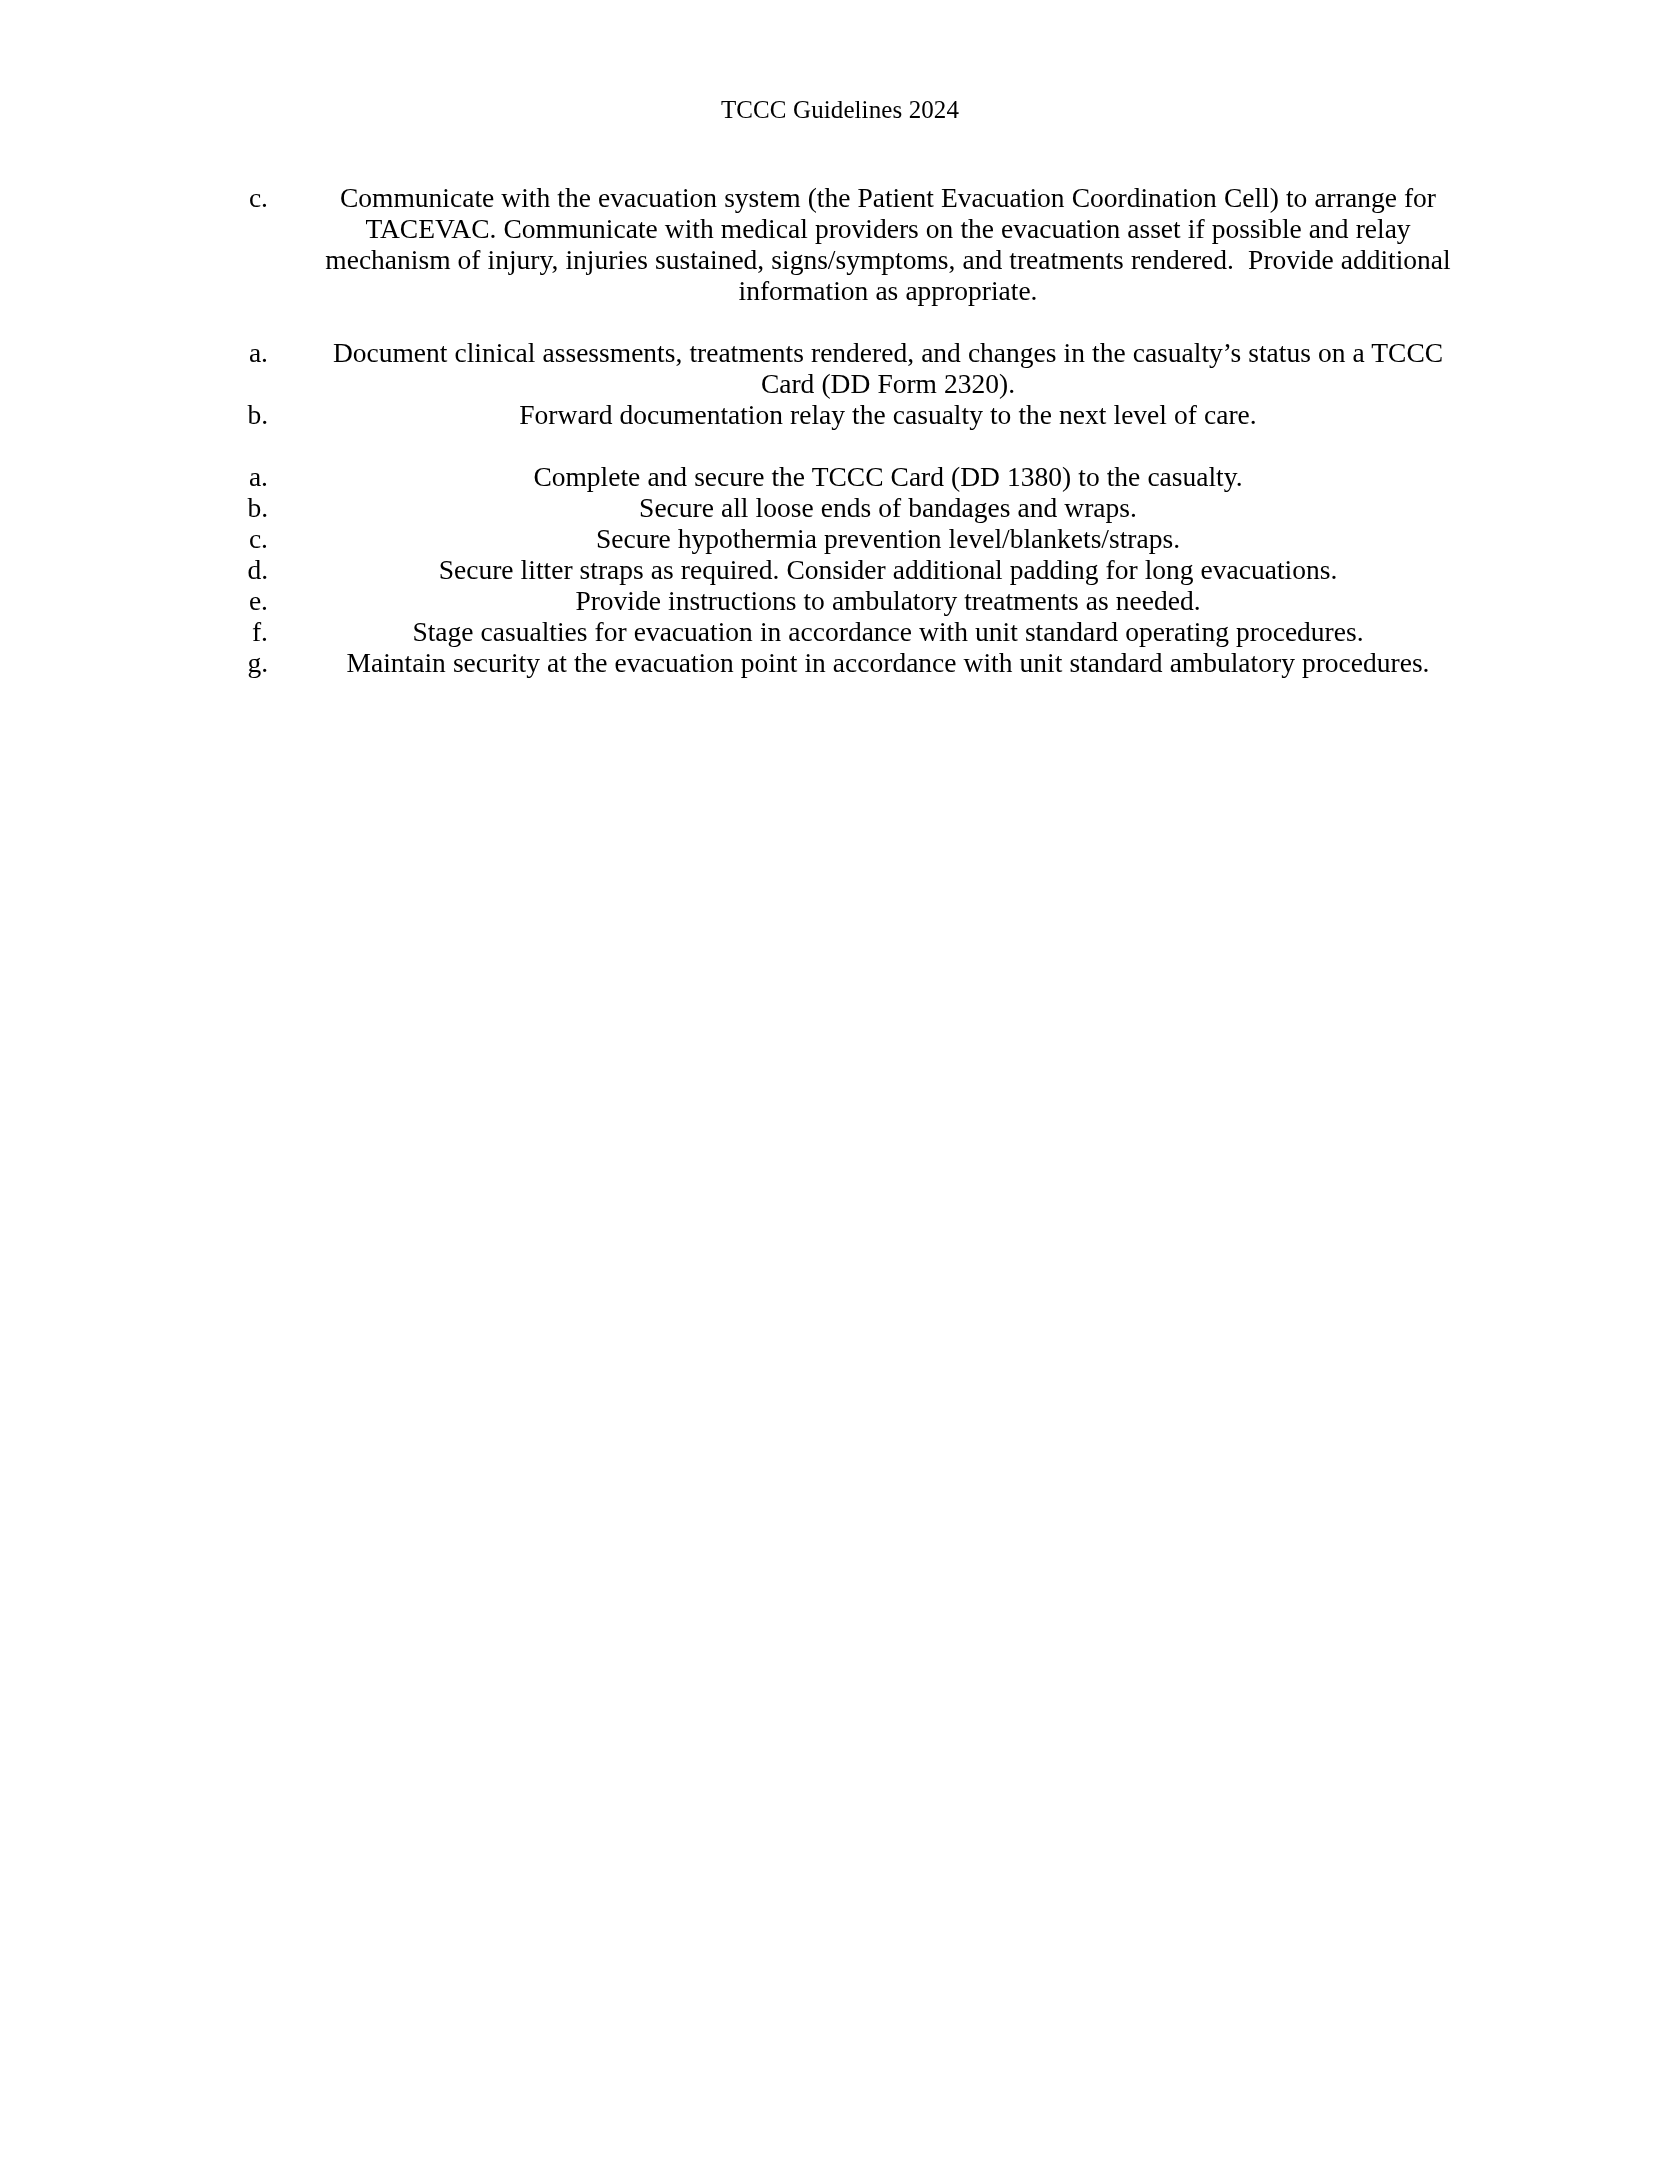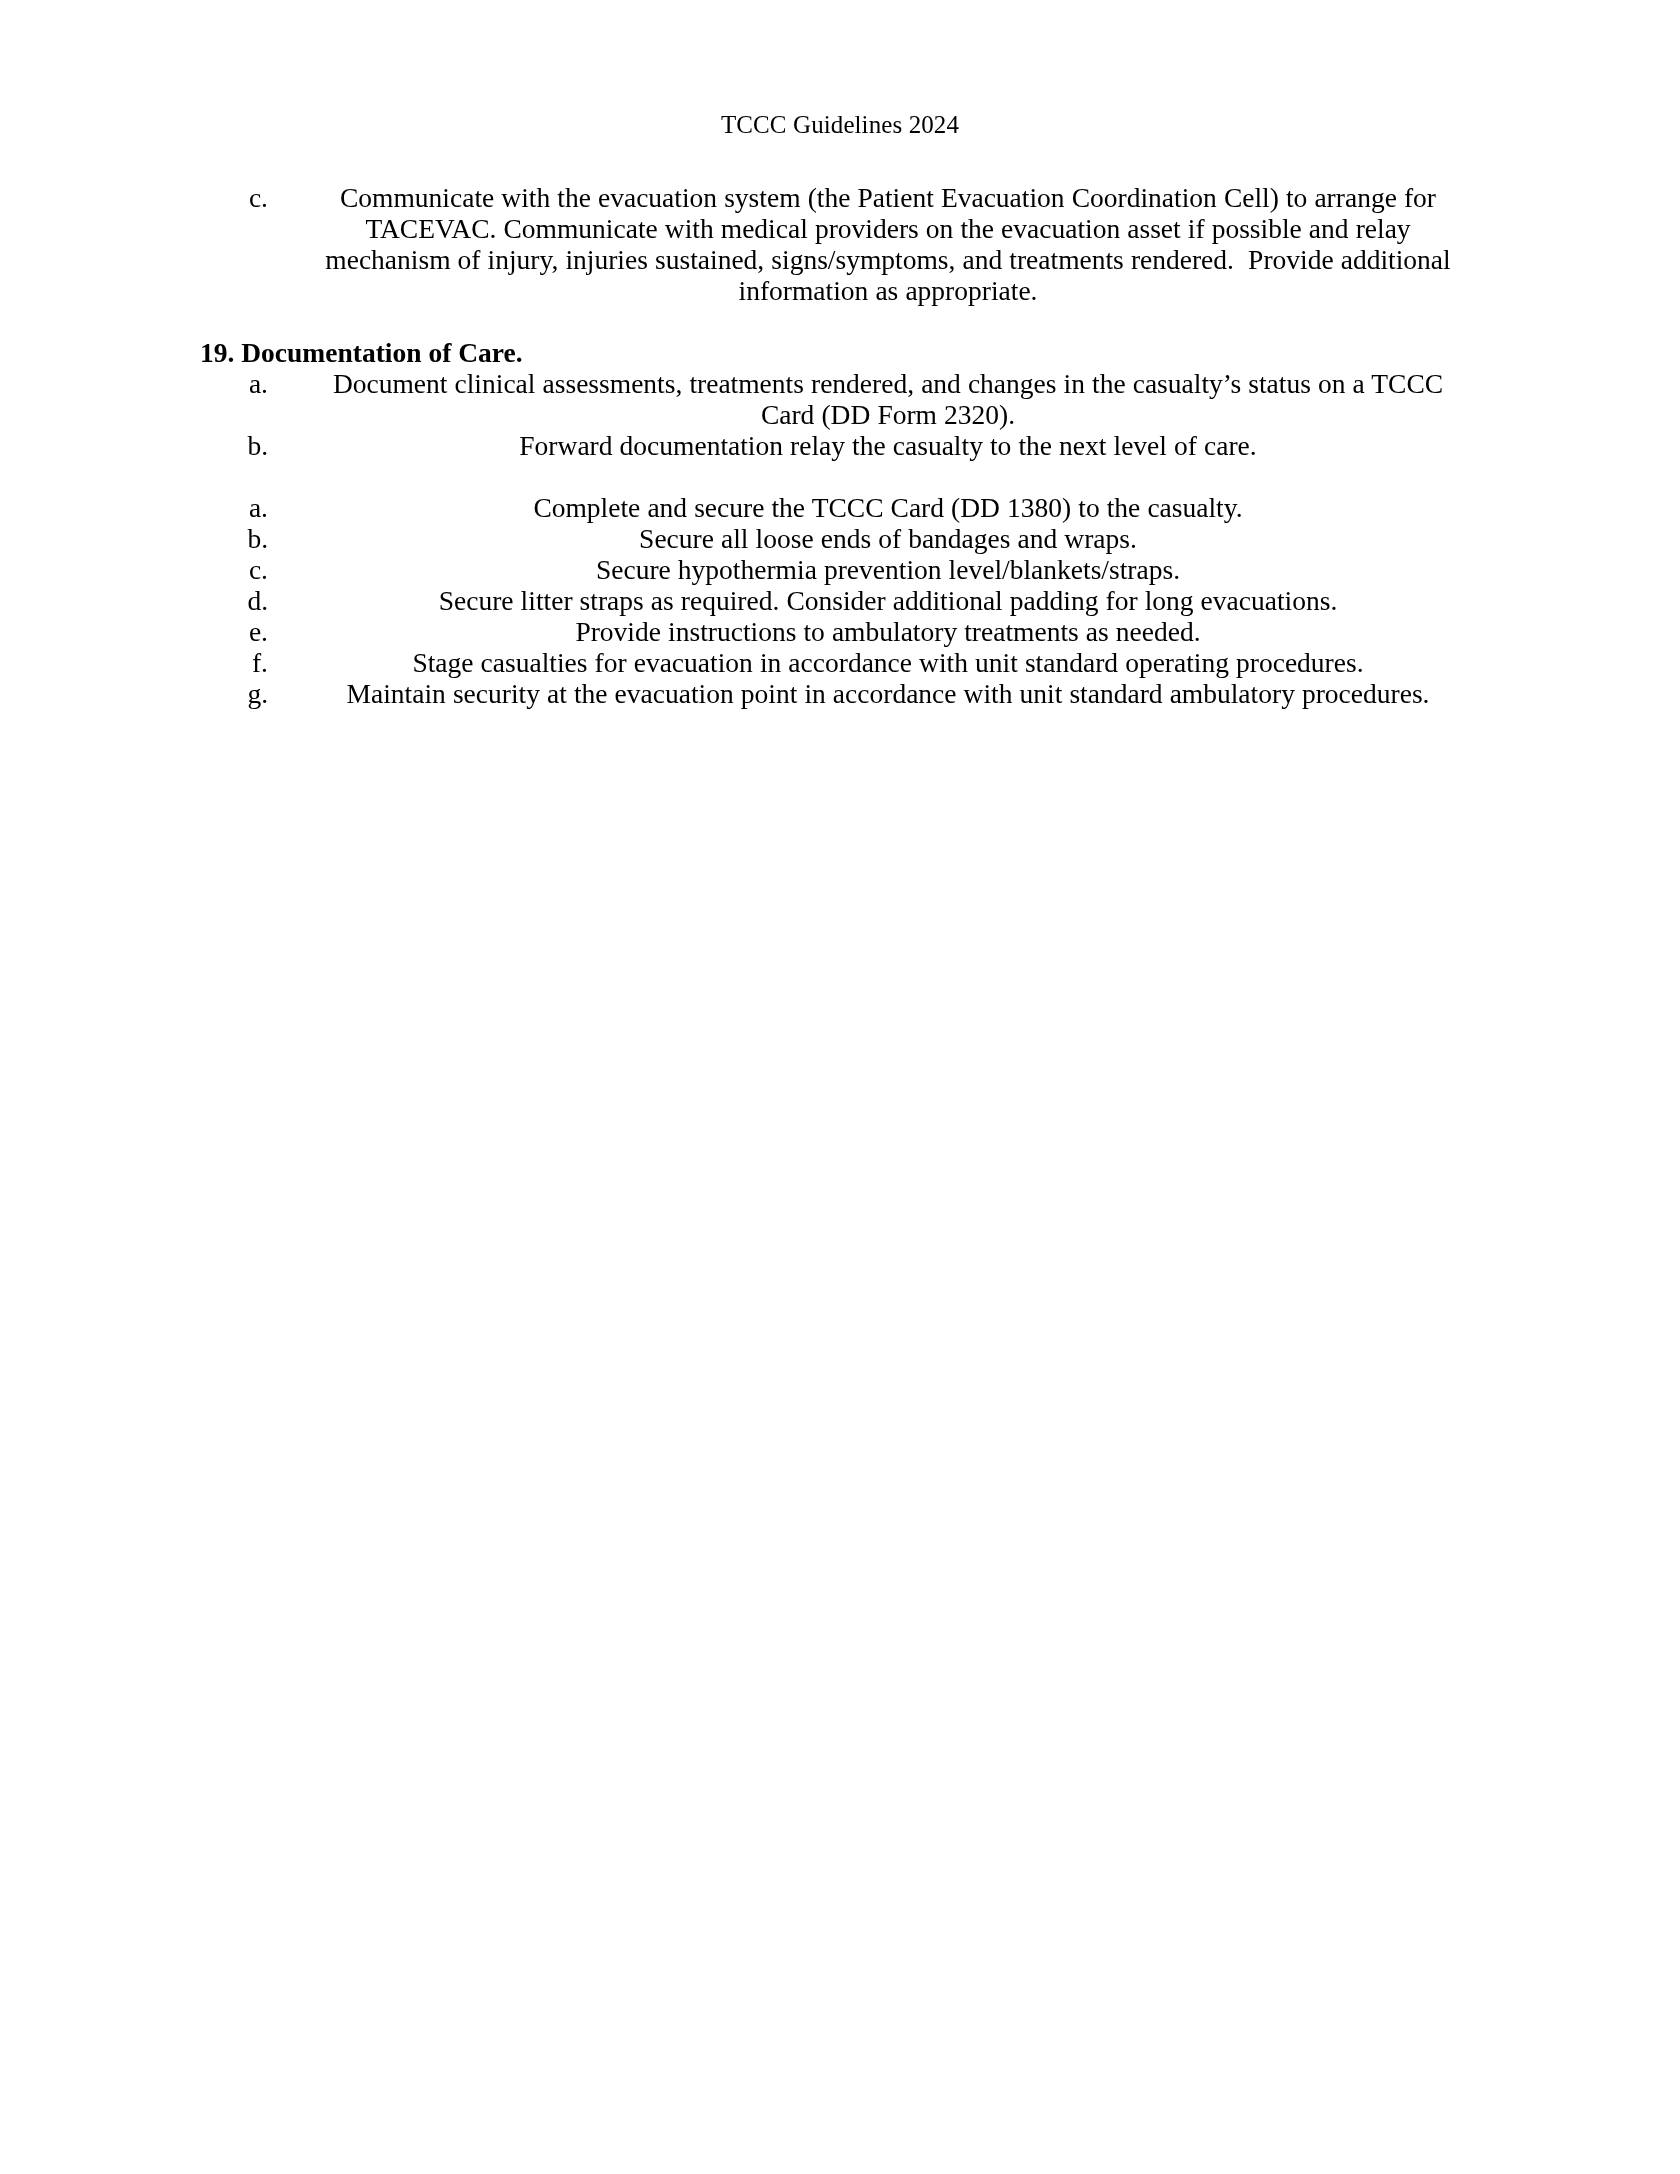--- a/index.html
+++ b/index.html
@@ -16,21 +16,21 @@
     background: #ffffff;
     font-family: "Liberation Serif", "DejaVu Serif", serif;
     color: #000000;
     box-sizing: border-box;
     overflow: hidden;
   }
 
   
   .page-header {
     position: absolute;
-    top: 110px;
+    top: 95px;
     left: 0;
     width: 100%;
     text-align: center;
     font-size: 25px;
     line-height: 30px;
     letter-spacing: 0.1px;
   }
 
   
   .body-content {
@@ -105,21 +105,20 @@
 
     <ol class="letter-list first-block">
       <li>
         <span class="item-marker">c.</span>
         <span class="item-text">Communicate with the evacuation system (the Patient Evacuation Coordination Cell) to arrange for TACEVAC. Communicate with medical providers on the evacuation asset if possible and relay mechanism of injury, injuries sustained, signs/symptoms, and treatments rendered.  Provide additional information as appropriate.</span>
       </li>
     </ol>
 
     <div class="spacer-line"></div>
 
-    <div class="section-heading">19. Documentation of Care.</div>
 
     <ol class="letter-list">
       <li>
         <span class="item-marker">a.</span>
         <span class="item-text">Document clinical assessments, treatments rendered, and changes in the casualty’s status on a TCCC Card (DD Form 2320).</span>
       </li>
       <li>
         <span class="item-marker">b.</span>
         <span class="item-text">Forward documentation relay the casualty to the next level of care.</span>
       </li>

